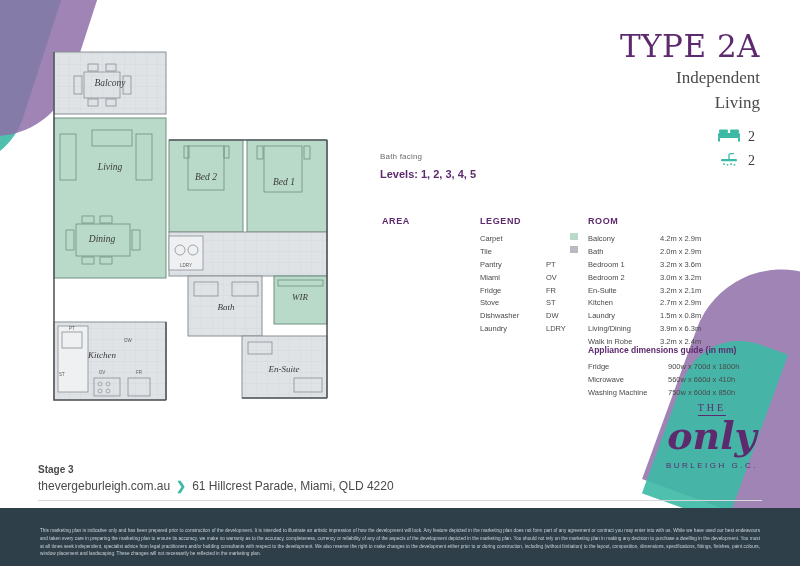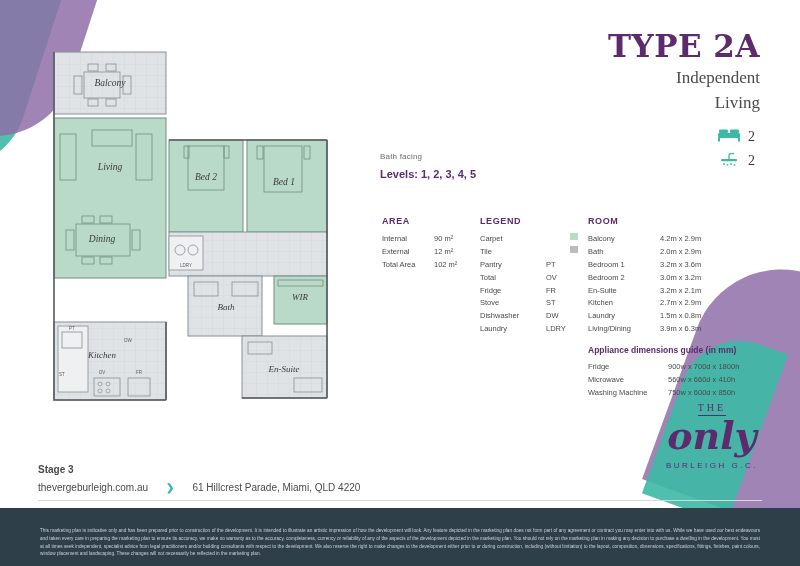--- a/index.html
+++ b/index.html
@@ -55,21 +55,21 @@
     overflow: hidden; pointer-events: none;
   }
 
   
   .header {
     position: absolute; right: 40px; top: 30px;
     text-align: right;
   }
   .type-title {
     font-family: "DejaVu Serif", serif;
-    font-weight: bold;
+    font-weight: normal;
     font-size: 31px;
     letter-spacing: .5px;
     color: #5e2a6e;
     line-height: 1.05;
   }
   .type-sub {
     font-family: "Liberation Serif", serif;
     font-size: 17px;
     color: #4a4a4a;
     line-height: 1.25;
@@ -158,22 +158,22 @@
     margin-top: 7px;
   }
 
   
   .stage {
     position: absolute; left: 38px; bottom: 91px;
     font-size: 10px; font-weight: bold; color: #4a4a4a;
   }
   .contact {
     position: absolute; left: 38px; bottom: 73px;
-    font-size: 10px; color: #4a4a4a;
-    display: flex; align-items: center; gap: 18px;
+    font-size: 12px; color: #4a4a4a;
+    display: flex; align-items: center; gap: 6px;
   }
   .contact .arrow { color: #3cb9a5; font-weight: bold; }
   .rule {
     position: absolute; left: 38px; right: 38px; bottom: 65px;
     height: 1px; background: #d8d8d8;
   }
   .disclaimer-bar {
     position: absolute; left: 0; right: 0; bottom: 0;
     height: 58px; background: #2f3f4a;
   }
@@ -321,55 +321,41 @@
       <text x="26" y="334" font-family="Liberation Sans, sans-serif" font-size="4.5" fill="#5a5a5a" text-anchor="middle">ST</text>
       <text x="92" y="300" font-family="Liberation Sans, sans-serif" font-size="4.5" fill="#5a5a5a" text-anchor="middle">DW</text>
     </svg>
   </div>
 
   <div class="north">Bath facing</div>
   <div class="levels">Levels: 1, 2, 3, 4, 5</div>
 
   <div class="col-area">
     <div class="col-head">AREA</div>
-    <div class="tbl">
-      <div class="row">
-        <span class="k">Internal</span>
-        <span class="v">90 m²</span>
-      </div>
-      <div class="row">
-        <span class="k">External</span>
-        <span class="v">12 m²</span>
-      </div>
-      <div class="row">
-        <span class="k">Total Area</span>
-        <span class="v">102 m²</span>
-      </div>
-    </div>
   </div>
 
   <div class="col-legend">
     <div class="col-head">LEGEND</div>
     <div class="tbl">
       <div class="row">
         <span class="k">Carpet</span>
         <span class="v"></span>
         <span class="sw" style="background:#b9d9c9"></span>
       </div>
       <div class="row">
         <span class="k">Tile</span>
         <span class="v"></span>
         <span class="sw" style="background:#b8bcc2"></span>
       </div>
       <div class="row">
         <span class="k">Pantry</span>
         <span class="v">PT</span>
       </div>
       <div class="row">
-        <span class="k">Total</span>
+        <span class="k">Miami</span>
         <span class="v">OV</span>
       </div>
       <div class="row">
         <span class="k">Fridge</span>
         <span class="v">FR</span>
       </div>
       <div class="row">
         <span class="k">Stove</span>
         <span class="v">ST</span>
       </div>
@@ -411,20 +397,24 @@
         <span class="k">Kitchen</span>
         <span class="v">2.7m x 2.9m</span>
       </div>
       <div class="row">
         <span class="k">Laundry</span>
         <span class="v">1.5m x 0.8m</span>
       </div>
       <div class="row">
         <span class="k">Living/Dining</span>
         <span class="v">3.9m x 6.3m</span>
+      </div>
+      <div class="row">
+        <span class="k">Walk in Robe</span>
+        <span class="v">3.2m x 2.4m</span>
       </div>
     </div>
   </div>
 
   <div class="appl">
     <div class="appl-head">Appliance dimensions guide (in mm)</div>
     <div class="tbl">
       <div class="row">
         <span class="k">Fridge</span>
         <span class="v">900w x 700d x 1800h</span>

